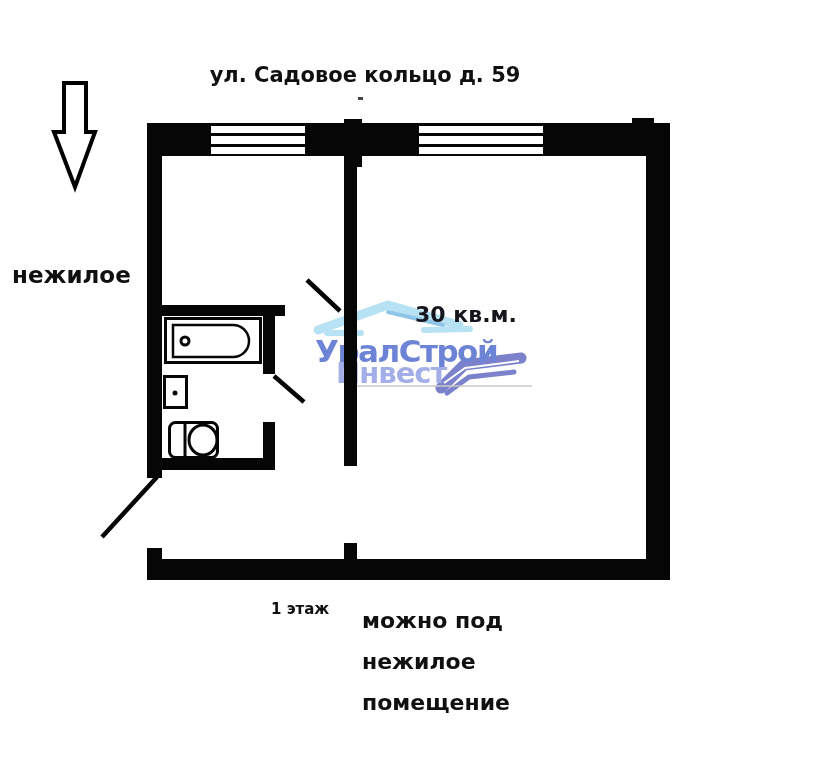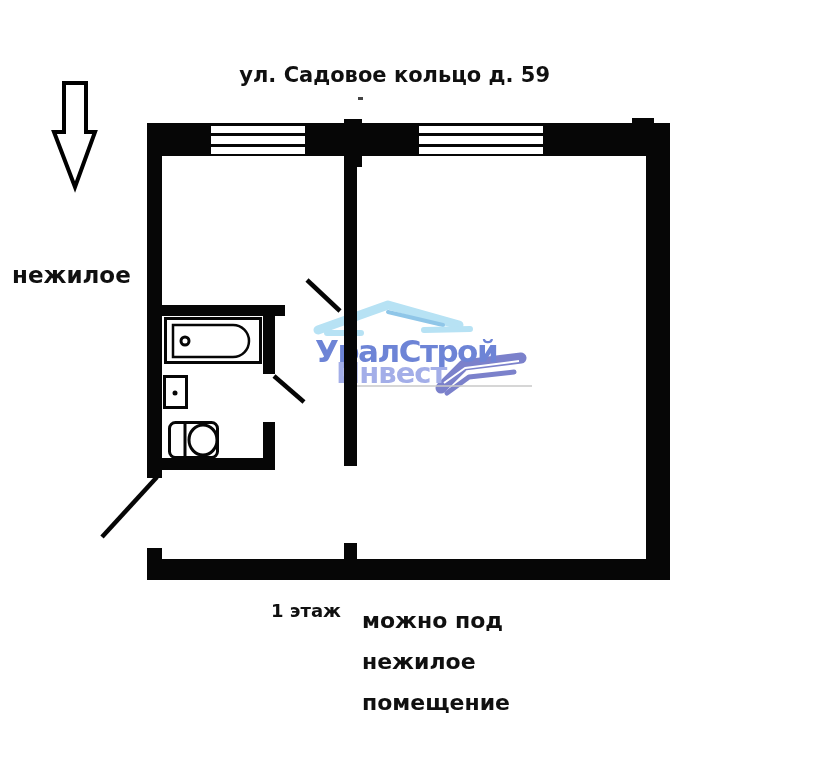--- a/index.html
+++ b/index.html
@@ -7,25 +7,25 @@
     position:relative;width:828px;height:768px;background:#ffffff;overflow:hidden;
     font-family:"DejaVu Sans","Liberation Sans",sans-serif;font-weight:bold;color:#101010;
   }
   .wall{position:absolute;background:#060606;z-index:3;}
   .window{
     position:absolute;background:#ffffff;border:2px solid #060606;box-sizing:border-box;
     display:flex;flex-direction:column;justify-content:space-evenly;z-index:4;
   }
   .window .pane-line{height:3px;background:#060606;}
   .txt{position:absolute;white-space:nowrap;z-index:5;}
-  .title{left:180px;top:63px;width:370px;text-align:right;font-size:21px;}
+  .title{left:180px;top:63px;width:370px;text-align:center;font-size:21px;}
   .small-mark{position:absolute;left:358px;top:97px;width:5px;height:3px;background:#444;z-index:5;}
   .side-label{left:12px;top:262px;font-size:23px;}
   .area-label{left:415px;top:302px;font-size:22px;color:#15151d;}
-  .floor-label{left:271px;top:600px;font-size:18px;}
+  .floor-label{left:271px;top:600px;font-size:15px;}
   .note{left:362px;top:600px;font-size:22px;line-height:41px;white-space:normal;width:240px;}
   .wm-text1{left:315px;top:333px;font-size:31px;letter-spacing:-1.5px;color:#6d84d6;z-index:2;}
   .wm-text2{left:336px;top:356px;font-size:29px;letter-spacing:-1px;color:#a3aee8;z-index:2;}
   svg{position:absolute;left:0;top:0;}
   #wm-svg{z-index:2;}
   #detail-svg{z-index:4;}
 </style>
 </head>
 <body>
 
@@ -90,19 +90,20 @@
       <rect x="169.5" y="422.5" width="48" height="35" rx="6" fill="#ffffff" stroke="#060606" stroke-width="3"></rect>
       <line x1="185" y1="422.5" x2="185" y2="457.5" stroke="#060606" stroke-width="3"></line>
       <ellipse cx="203" cy="440" rx="14" ry="15" fill="#ffffff" stroke="#060606" stroke-width="3"></ellipse>
     </g>
     <line x1="357" y1="386" x2="532" y2="386" stroke="#c9c9c9" stroke-width="1.5"></line>
   </svg>
 
   <div class="txt title">ул. Садовое кольцо д. 59</div>
   <div class="small-mark"></div>
   <div class="txt side-label">нежилое</div>
+  <div class="txt area-label">30 кв.м.</div>
   <div class="txt floor-label">1 этаж</div>
   <div class="txt note">
     <span>можно под нежилое</span><br>
     <span>помещение</span>
   </div>
 
 </div>
 
 </body></html>

